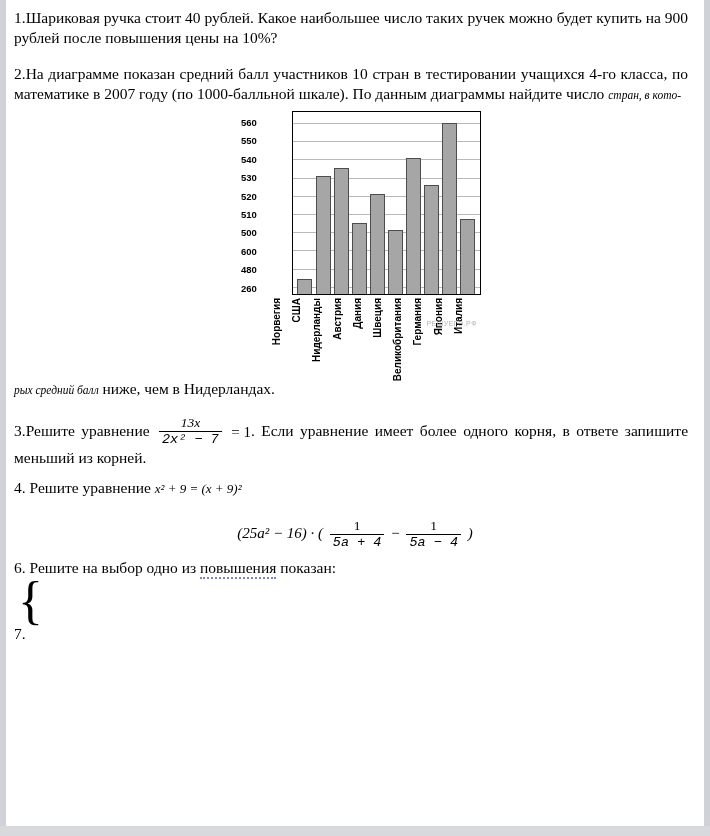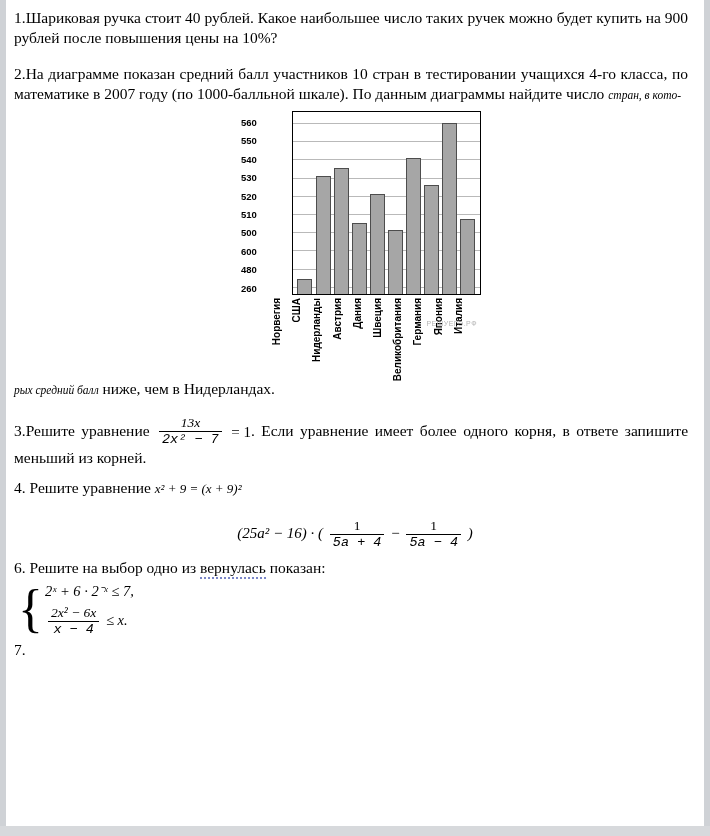--- a/index.html
+++ b/index.html
@@ -325,31 +325,21 @@
     <span class="frac">
       <span class="num">1</span>
       <span class="den mi">5a − 4</span>
     </span>
     <span class="mi">)</span>
   </div>
 
 
   <div class="spacer-xs"></div>
 
-  <p class="q"><span>6. Решите на выбор одно из</span> <span class="squig">вернулась</span> <span>показан:</span></p>
+  <p class="q"><span>6. Решите на выбор одно из</span> <span class="squig">повышения</span> <span>показан:</span></p>
 
   <div class="system">
     <span class="brace">{</span>
-    <span class="system-lines">
-      <span class="mi">2ˣ + 6 · 2⁻ˣ ≤ 7,</span>
-      <span>
-        <span class="frac">
-          <span class="num mi">2x² − 6x</span>
-          <span class="den mi">x − 4</span>
-        </span>
-        <span class="mi">≤ x.</span>
-      </span>
-    </span>
   </div>
 
   <p class="q" style="margin-top:2px">7.</p>
 
 </div>
 
 </body></html>

